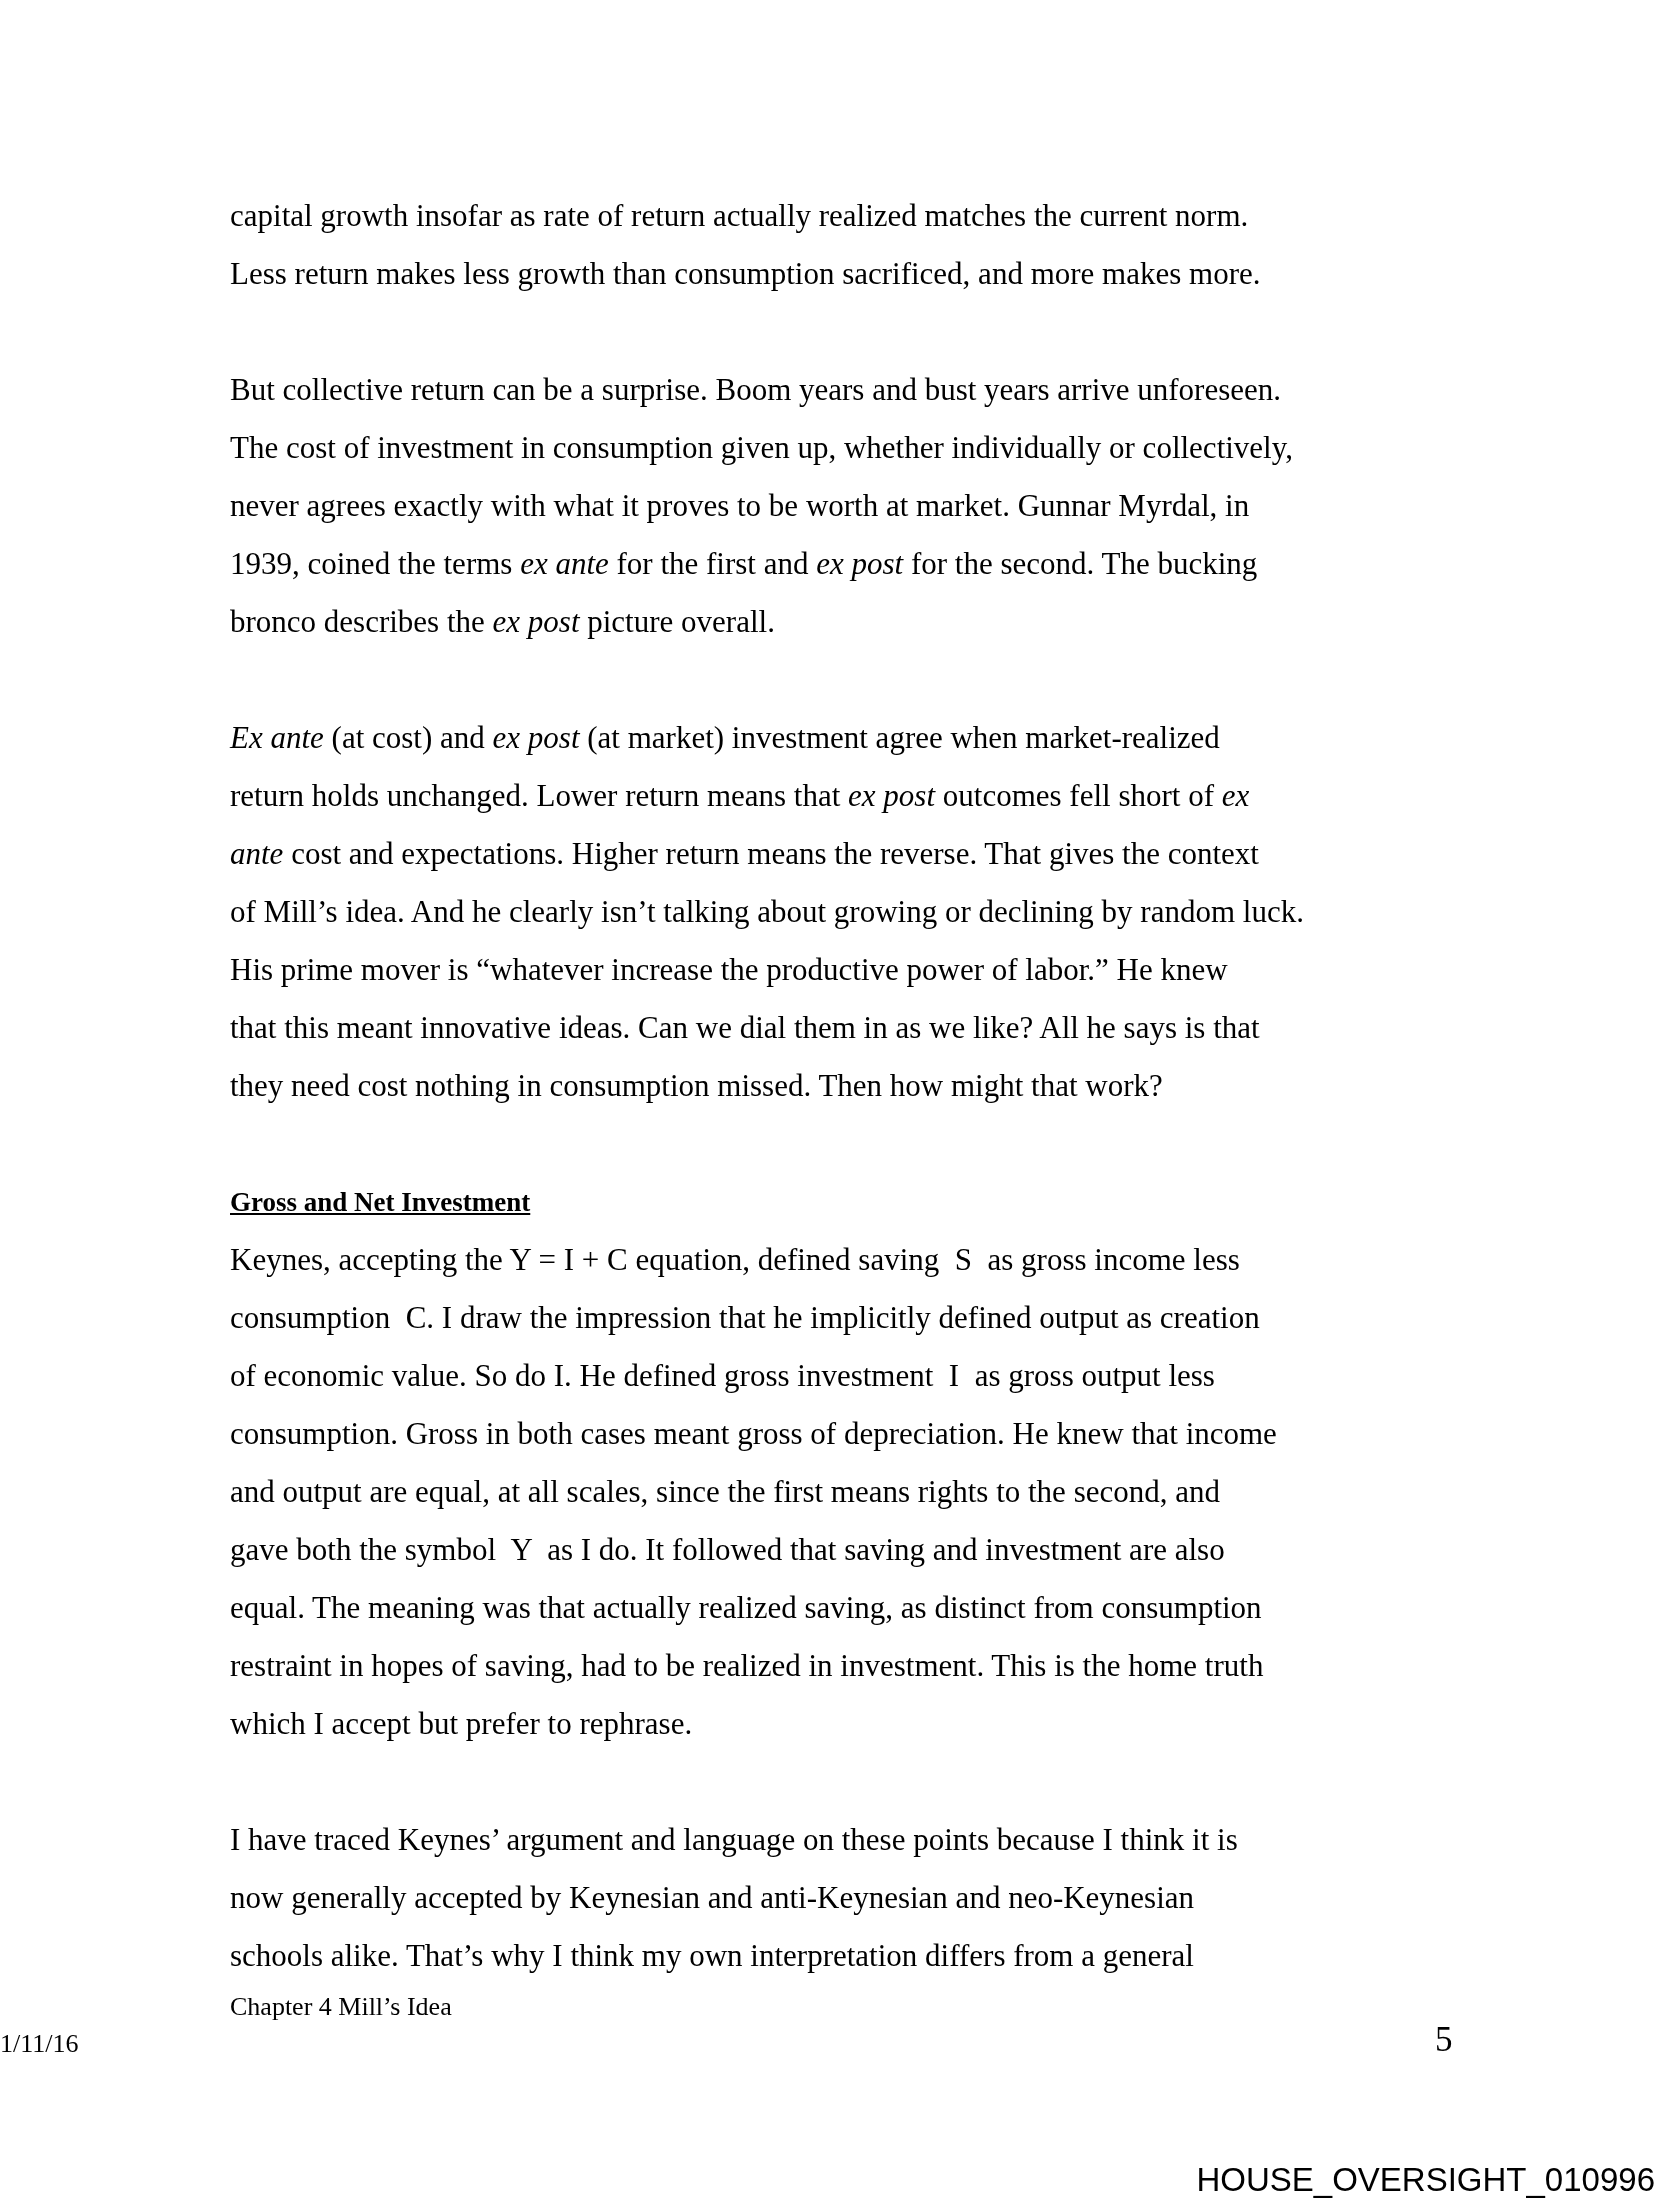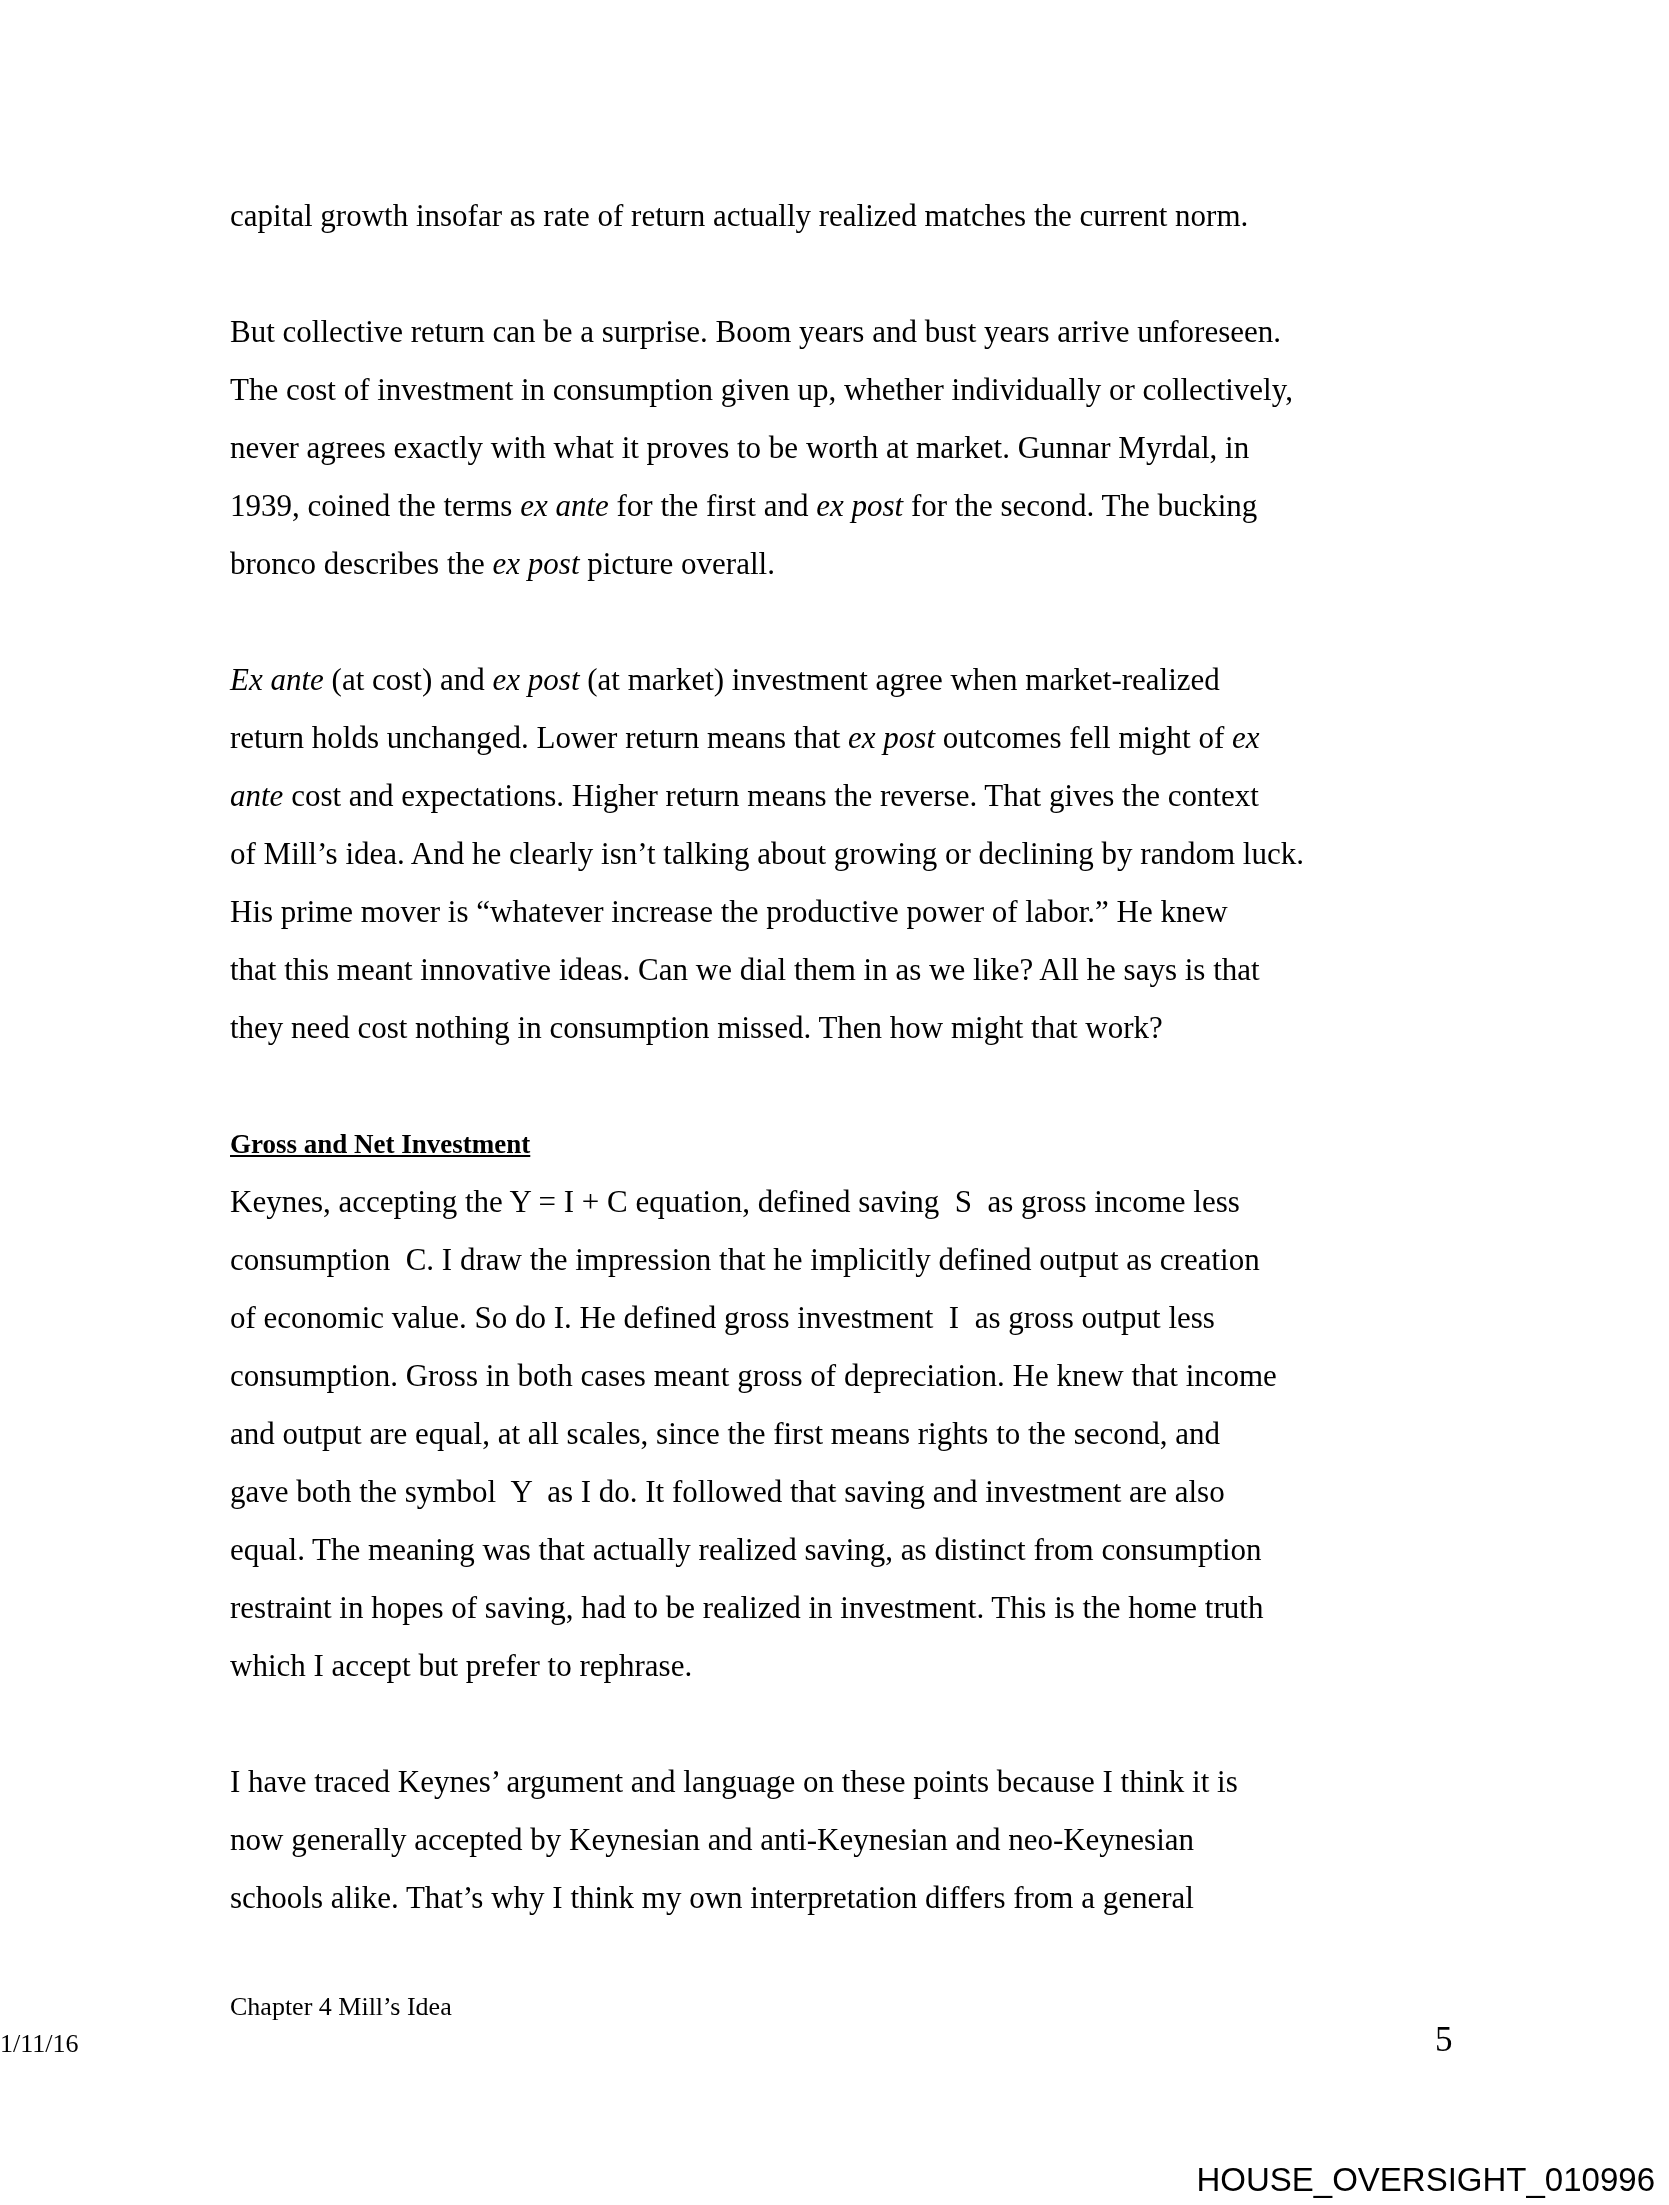--- a/index.html
+++ b/index.html
@@ -65,31 +65,32 @@
   }
 </style>
 </head>
 <body>
 
 <div class="page">
 
   <div class="content">
     <div class="para">
         <div class="line"><span>capital growth insofar as rate of return actually realized matches the current norm.</span></div>
+        <div class="line"><span>Less return makes less growth than consumption sacrificed, and more makes more.</span></div>
       </div>
     <div class="para">
         <div class="line"><span>But collective return can be a surprise. Boom years and bust years arrive unforeseen.</span></div>
         <div class="line"><span>The cost of investment in consumption given up, whether individually or collectively,</span></div>
         <div class="line"><span>never agrees exactly with what it proves to be worth at market. Gunnar Myrdal, in</span></div>
         <div class="line"><span>1939, coined the terms </span><span class="it">ex ante</span><span> for the first and </span><span class="it">ex post</span><span> for the second. The bucking</span></div>
         <div class="line"><span>bronco describes the </span><span class="it">ex post</span><span> picture overall.</span></div>
       </div>
     <div class="para">
         <div class="line"><span class="it">Ex ante</span><span> (at cost) and </span><span class="it">ex post</span><span> (at market) investment agree when market-realized</span></div>
-        <div class="line"><span>return holds unchanged. Lower return means that </span><span class="it">ex post</span><span> outcomes fell might of </span><span class="it">ex</span></div>
+        <div class="line"><span>return holds unchanged. Lower return means that </span><span class="it">ex post</span><span> outcomes fell short of </span><span class="it">ex</span></div>
         <div class="line"><span class="it">ante</span><span> cost and expectations. Higher return means the reverse. That gives the context</span></div>
         <div class="line"><span>of Mill’s idea. And he clearly isn’t talking about growing or declining by random luck.</span></div>
         <div class="line"><span>His prime mover is “whatever increase the productive power of labor.” He knew</span></div>
         <div class="line"><span>that this meant innovative ideas. Can we dial them in as we like? All he says is that</span></div>
         <div class="line"><span>they need cost nothing in consumption missed. Then how might that work?</span></div>
       </div>
     <div class="heading">Gross and Net Investment</div>
     <div class="para">
         <div class="line"><span>Keynes, accepting the Y = I + C equation, defined saving  S  as gross income less</span></div>
         <div class="line"><span>consumption  C. I draw the impression that he implicitly defined output as creation</span></div>

